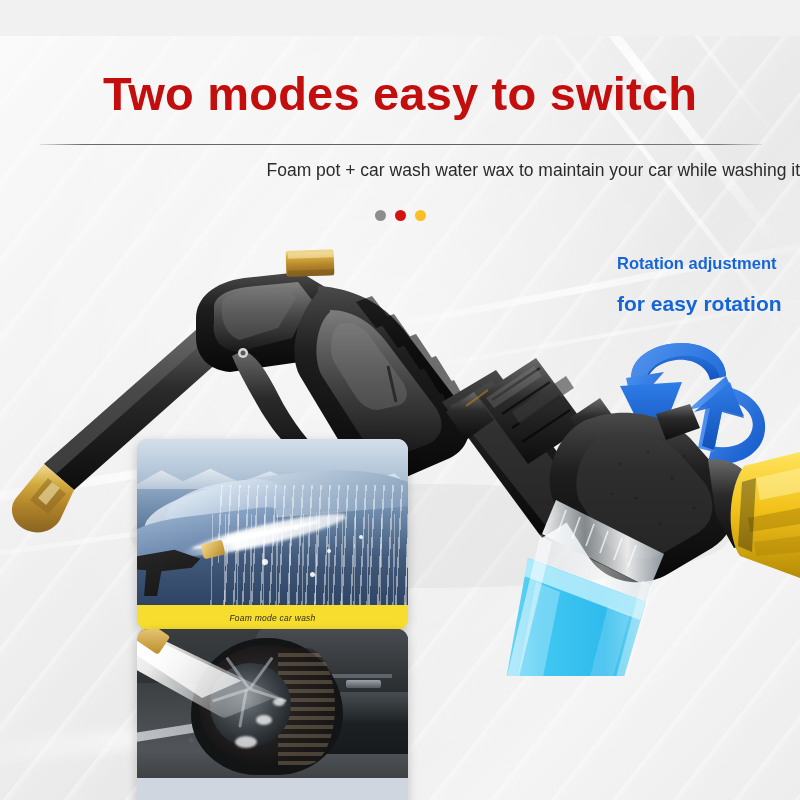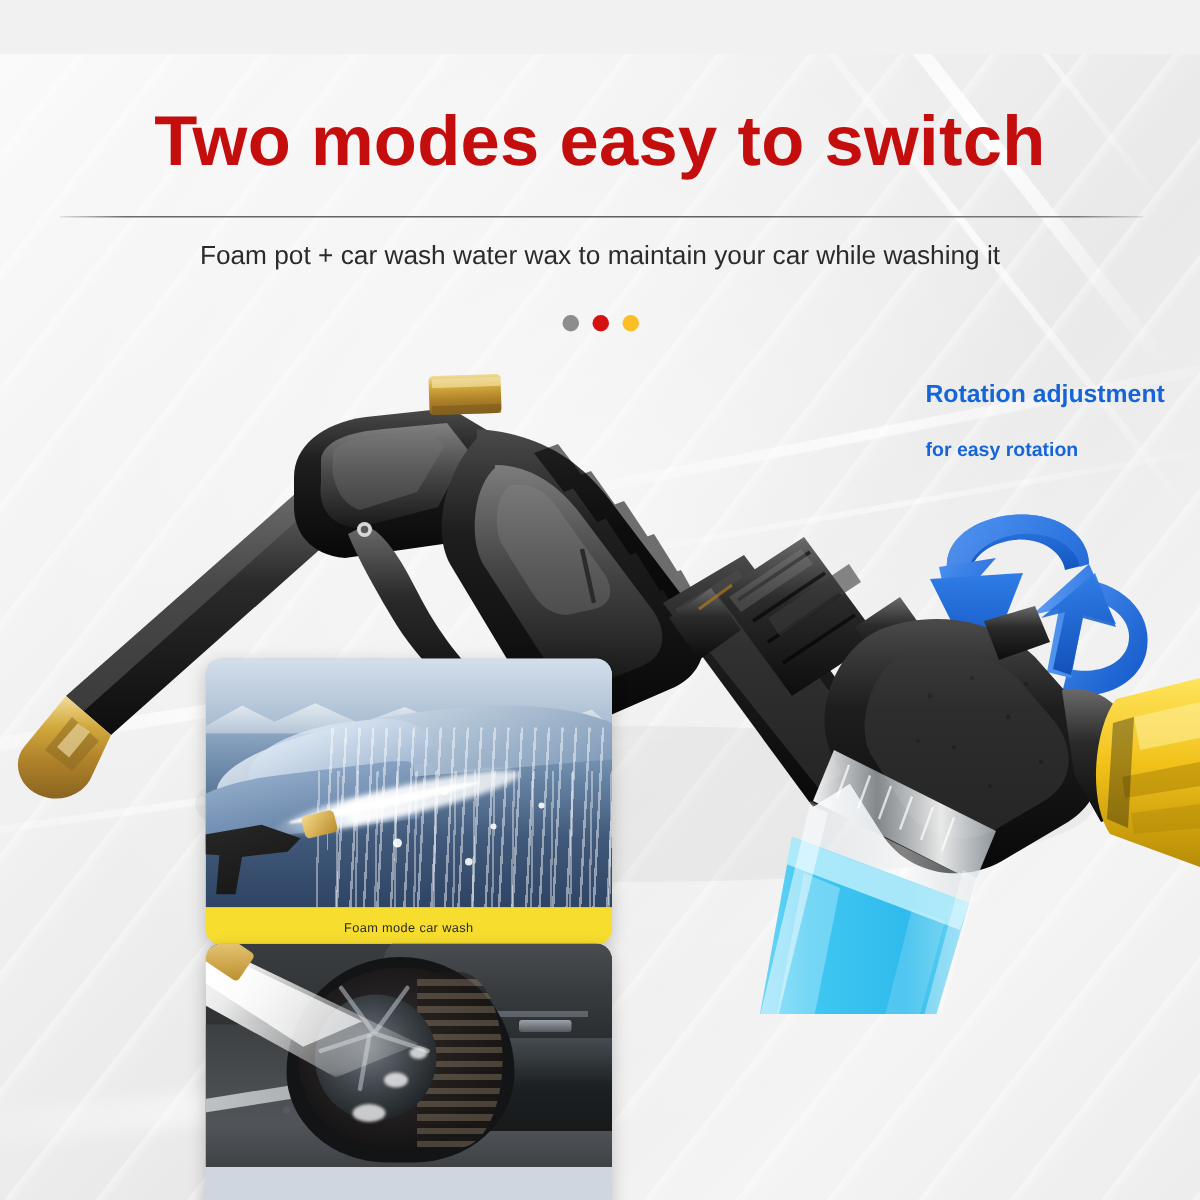--- a/index.html
+++ b/index.html
@@ -54,35 +54,35 @@
   .subtitle{
     position:absolute;left:0;right:0;top:124px;text-align:center;
     color:#2b2b2b;font-size:17.5px;font-weight:400;white-space:nowrap;
   }
   .dots{position:absolute;left:0;right:0;top:174px;display:flex;justify-content:center;gap:9px;}
   .dot{width:11px;height:11px;border-radius:50%;}
 
   
   .rot-text{position:absolute;color:#1565d8;font-size:16.5px;font-weight:600;white-space:nowrap;}
   .rot-1{left:617px;top:218px;}
-  .rot-2{left:617px;top:256px;font-size:13px;}
+  .rot-2{left:617px;top:256px;font-size:21px;}
 
   
   .rot-arrow{position:absolute;left:602px;top:296px;width:178px;height:146px;}
 
   
   .gun{position:absolute;left:0;top:170px;width:800px;height:470px;}
 
   
   .card{
     position:absolute;border-radius:11px;overflow:hidden;
     box-shadow:0 3px 11px rgba(0,0,0,.20);
     background:#cfd6df;
   }
-  .card-1{left:137px;top:403px;width:271px;height:191px;}
+  .card-1{left:137px;top:403px;width:271px;height:191px;font-style:italic;}
   .card-2{left:137px;top:593px;width:271px;height:183px;}
   .photo{position:absolute;left:0;top:0;right:0;bottom:25px;overflow:hidden;}
   .cap{
     position:absolute;left:0;right:0;bottom:0;height:25px;background:#f7de2e;
     display:flex;align-items:center;justify-content:center;
     color:#2a2a22;font-size:8.5px;letter-spacing:.25px;white-space:nowrap;
   }
   .card-2 .cap{height:34px;}
   .card-2 .photo{bottom:34px;}
   .sf-sky{position:absolute;left:0;top:0;width:100%;height:33%;
@@ -168,21 +168,21 @@
     <div class="streak-band sb4"></div>
     <div class="streak-band sb5"></div>
     <div class="streak-band sb6"></div>
     <div class="streak-band sb7"></div>
     <div class="streak-band sb8"></div>
   </div>
   <div class="vign"></div>
 
   <div class="title" style="color: rgb(196, 13, 13);">Two modes easy to switch</div>
   <div class="divider"></div>
-  <div class="subtitle" style="color: rgb(43, 43, 43);">Foam pot + car wash water wax to maintain your car while washing it</div>
+  <div class="subtitle" style="color: rgb(43, 43, 43); text-align: right;">Foam pot + car wash water wax to maintain your car while washing it</div>
 
   <div class="dots">
     <span class="dot" id="d0" style="background: rgb(141, 141, 141);"></span>
     <span class="dot" id="d1" style="background: rgb(213, 18, 18);"></span>
     <span class="dot" id="d2" style="background: rgb(251, 190, 36);"></span>
   </div>
 
   <div class="rot-text rot-1" style="color: rgb(21, 101, 216);">Rotation adjustment</div>
   <div class="rot-text rot-2" style="color: rgb(21, 101, 216);">for easy rotation</div>
 

